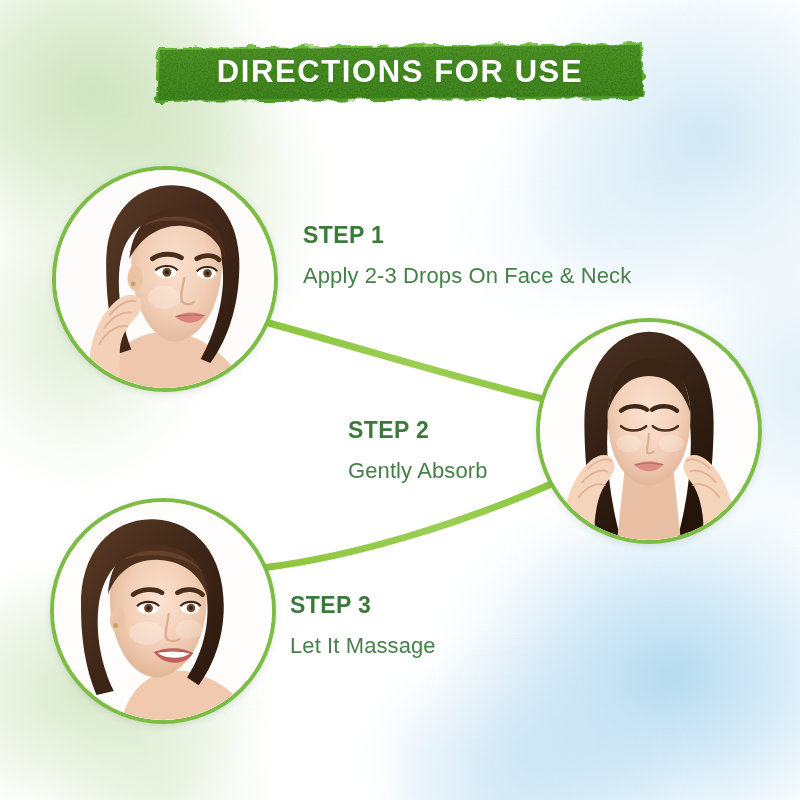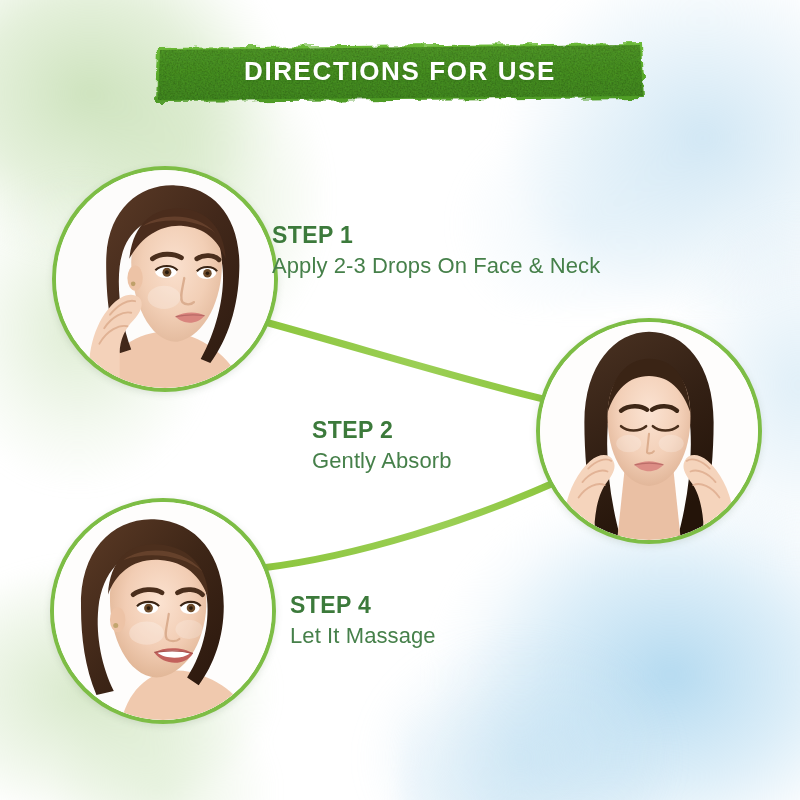--- a/index.html
+++ b/index.html
@@ -70,21 +70,21 @@
     width:496px; height:70px;
   }
   #banner-stroke {
     position:absolute; inset:0;
     width:100%; height:100%;
   }
   #banner-title {
     position:absolute; inset:0;
     display:flex; align-items:center; justify-content:center;
     color:#ffffff;
-    font-size:26px;
+    font-size:31px;
     font-weight:bold;
     letter-spacing:1.6px;
     text-transform:uppercase;
     padding-bottom:3px;
     text-shadow:0 1px 2px rgba(40,90,25,0.28);
     white-space:nowrap;
   }
 
   
   #connectors { position:absolute; left:0; top:0; width:800px; height:800px; }
@@ -112,25 +112,25 @@
     font-weight:bold;
     letter-spacing:0.4px;
     line-height:1.15;
   }
   .step-desc {
     color:#46804A;
     font-size:22px;
     font-weight:normal;
     letter-spacing:0.1px;
     line-height:1.3;
-    margin-top:4px;
+    margin-top:14px;
     white-space:nowrap;
   }
-  #step-1 { left:272px; top:222px; }
-  #step-2 { left:312px; top:417px; }
+  #step-1 { left:303px; top:222px; }
+  #step-2 { left:348px; top:417px; }
   #step-3 { left:290px; top:592px; }
 </style>
 </head>
 <body>
 
 <div id="poster">
 
   <div class="wash wash-green-tl"></div>
   <div class="wash wash-green-left"></div>
   <div class="wash wash-green-bl"></div>
@@ -361,17 +361,17 @@
     <div class="step-title">STEP 1</div>
     <div class="step-desc">Apply 2-3 Drops On Face &amp; Neck</div>
   </div>
 
   <div class="step-block" id="step-2">
     <div class="step-title">STEP 2</div>
     <div class="step-desc">Gently Absorb</div>
   </div>
 
   <div class="step-block" id="step-3">
-    <div class="step-title">STEP 4</div>
+    <div class="step-title">STEP 3</div>
     <div class="step-desc">Let It Massage</div>
   </div>
 
 </div>
 
 </body></html>

